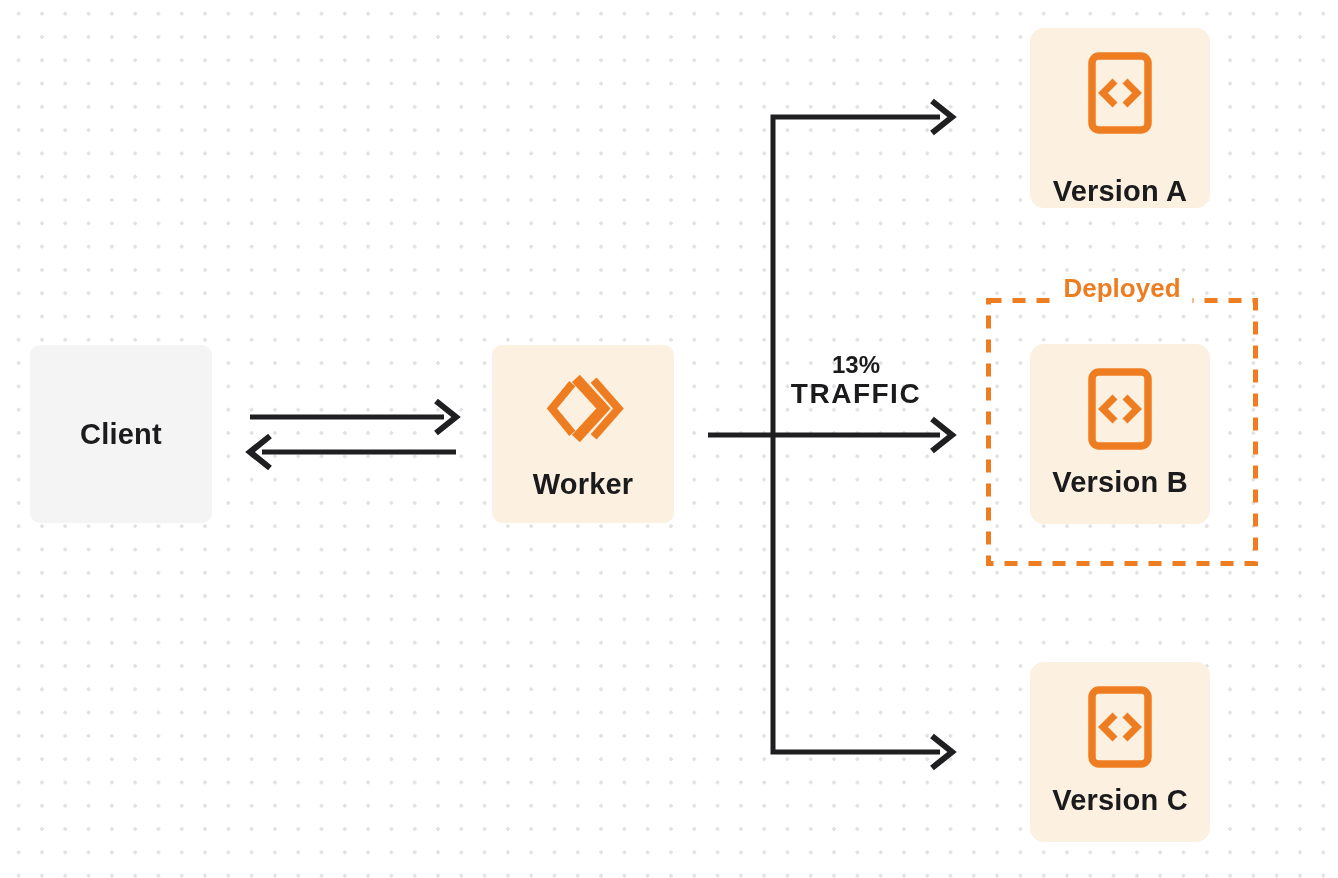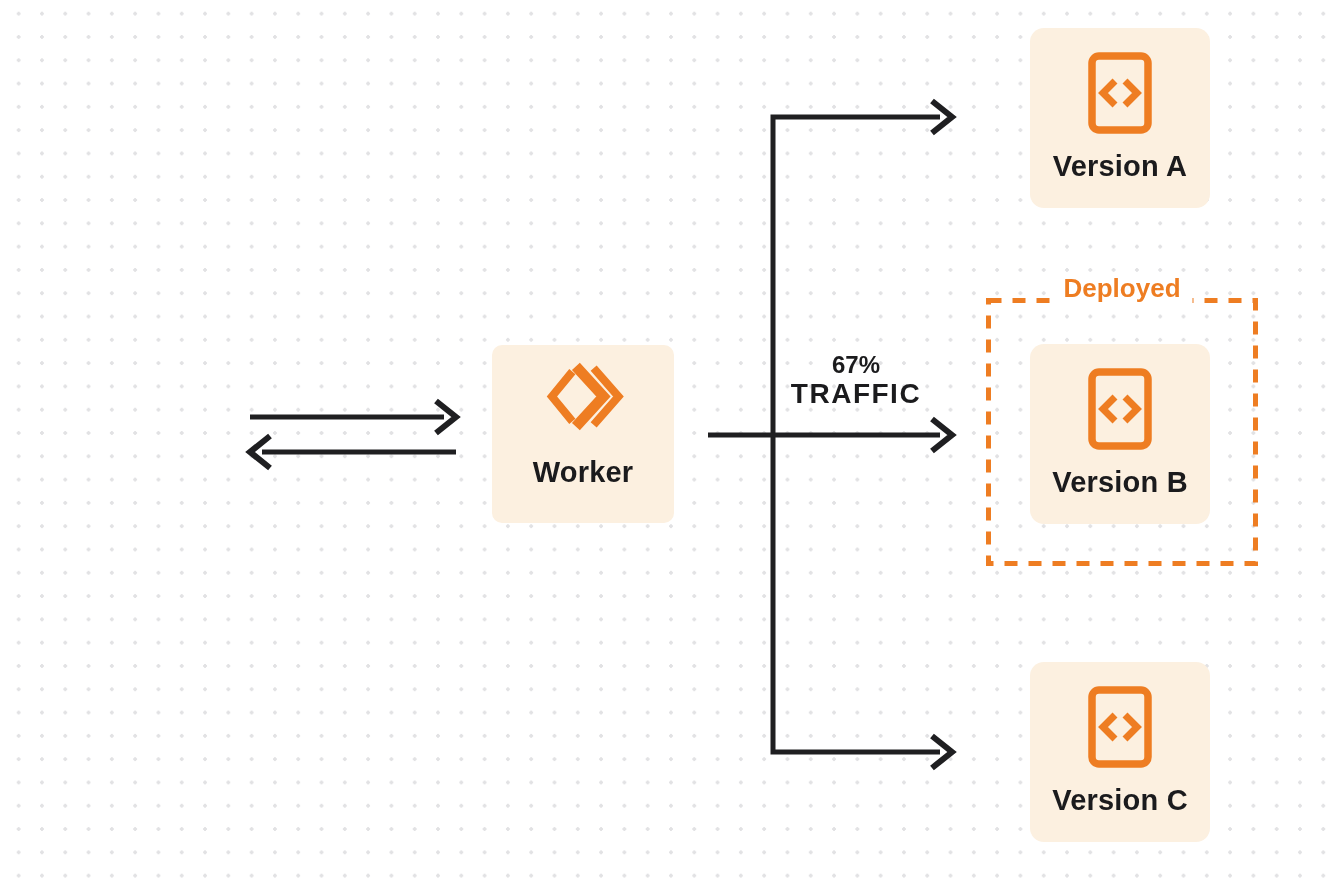--- a/index.html
+++ b/index.html
@@ -64,32 +64,32 @@
     width: 182px; height: 178px;
     background: var(--client-gray);
     border-radius: 10px;
     justify-content: center;
   }
   .worker-node {
     left: 492px; top: 345px;
     width: 182px; height: 178px;
     background: var(--cream);
     border-radius: 10px;
-    padding-top: 16px;
+    padding-top: 28px;
   }
   .worker-node .node-label { margin-top: 24px; }
   .version-node {
     left: 1030px;
     width: 180px; height: 180px;
     background: var(--cream);
     border-radius: 14px;
     padding-top: 24px;
   }
   .version-node .node-label { margin-top: 16px; }
-  .v-a { top: 28px; }
+  .v-a { top: 28px; justify-content: space-between; }
   .v-b { top: 344px; }
   .v-c { top: 662px; }
   .icon-svg { display: block; }
   .icon-svg .o-stroke {
     fill: none;
     stroke: var(--orange);
     stroke-linejoin: miter;
     stroke-linecap: butt;
   }
   .traffic-label {
@@ -137,20 +137,23 @@
       <path class="conn" d="M940,117 L773,117 L773,752 L940,752"></path>
       <line class="conn" x1="708" y1="435" x2="940" y2="435"></line>
       <polyline class="conn head" points="932,101 952,117 932,133"></polyline>
       <polyline class="conn head" points="932,419 952,435 932,451"></polyline>
       <polyline class="conn head" points="932,736 952,752 932,768"></polyline>
     </g>
 
     <rect class="dashed-rect" x="988.5" y="300.5" width="267" height="263"></rect>
   </svg>
 
+  <div class="node client-node">
+    <div class="node-label">Client</div>
+  </div>
 
   <div class="node worker-node">
     <svg class="icon-svg" width="82" height="71" viewBox="0 0 92 80" xmlns="http://www.w3.org/2000/svg">
       <polyline class="o-stroke" points="34,12 11,40 34,68" stroke-width="9"></polyline>
       <polyline class="o-stroke" points="38,6 69,40 38,74" stroke-width="12"></polyline>
       <polyline class="o-stroke" points="58,8 86,40 58,72" stroke-width="9"></polyline>
     </svg>
     <div class="node-label">Worker</div>
   </div>
 
@@ -175,19 +178,19 @@
   <div class="node version-node v-c">
     <svg class="icon-svg" width="64" height="82" viewBox="0 0 64 82" xmlns="http://www.w3.org/2000/svg">
       <rect class="o-stroke" x="4" y="4" width="56" height="74" rx="7" stroke-width="7.5"></rect>
       <polyline class="o-stroke" points="27,29 15,41 27,53" stroke-width="7"></polyline>
       <polyline class="o-stroke" points="37,29 49,41 37,53" stroke-width="7"></polyline>
     </svg>
     <div class="node-label">Version C</div>
   </div>
 
   <div class="traffic-label">
-    <div class="traffic-line1">67%</div>
+    <div class="traffic-line1">13%</div>
     <div class="traffic-line2">TRAFFIC</div>
   </div>
 
   <div class="deployed-label">Deployed</div>
 
 </div>
 
 </body></html>

